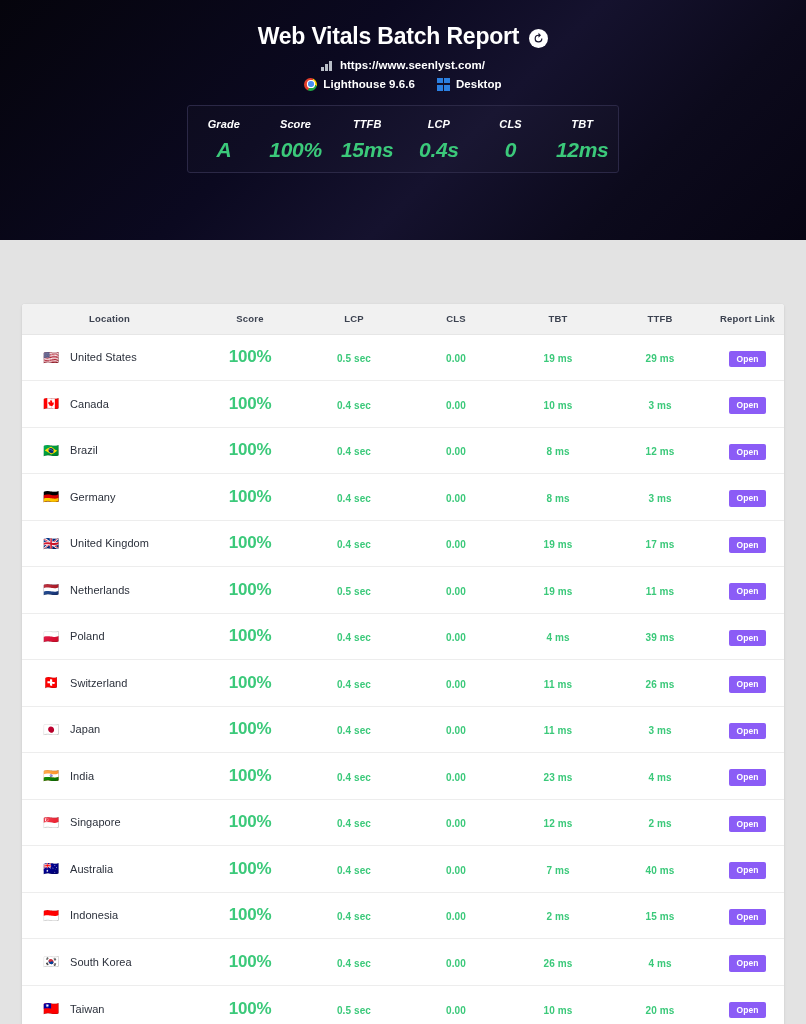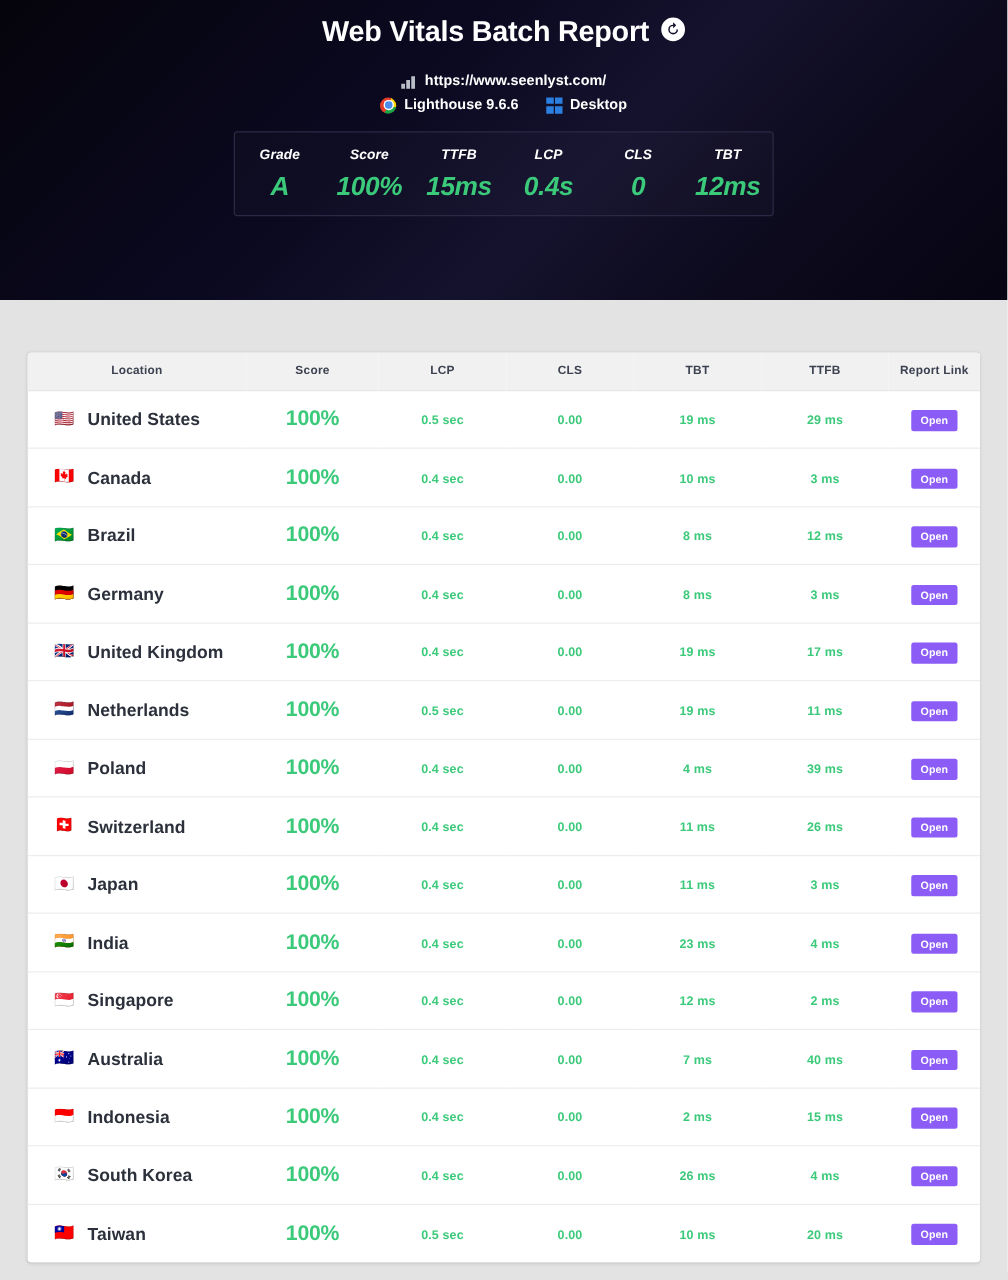--- a/index.html
+++ b/index.html
@@ -29,21 +29,21 @@
 
   .header-inner {
     position: relative;
     z-index: 2;
     padding-top: 14px;
     text-align: center;
   }
 
   .title-row {
     display: flex;
-    align-items: flex-start;
+    align-items: flex-end;
     justify-content: center;
     gap: 10px;
     height: 34px;
   }
 
   .page-title {
     font-size: 23px;
     font-weight: bold;
     color: #ffffff;
     letter-spacing: -0.2px;
@@ -182,21 +182,21 @@
     font-size: 21px;
     font-weight: bold;
     color: #3bc97a;
     letter-spacing: -0.3px;
   }
 
   
   .page-body {
     width: 806px;
     background: #e3e3e3;
-    padding: 42px 22px 18px 22px;
+    padding: 64px 22px 18px 22px;
     height: 784px;
   }
 
   .card {
     width: 762px;
     background: #ffffff;
     border-radius: 3px;
     box-shadow: 0 1px 3px rgba(0,0,0,0.10), 0 0 1px rgba(0,0,0,0.10);
     overflow: hidden;
   }
@@ -253,22 +253,22 @@
     width: 19px;
     height: 13px;
     flex: none;
     display: inline-block;
     border-radius: 1.5px;
     overflow: hidden;
     position: relative;
   }
 
   .loc-name {
-    font-size: 14px;
-    font-weight: bold;
+    font-size: 11px;
+    font-weight: normal;
     color: #2b303b;
     letter-spacing: 0.05px;
   }
 
   .score-val {
     font-size: 17px;
     font-weight: bold;
     color: #3bc97a;
     letter-spacing: -0.2px;
   }

